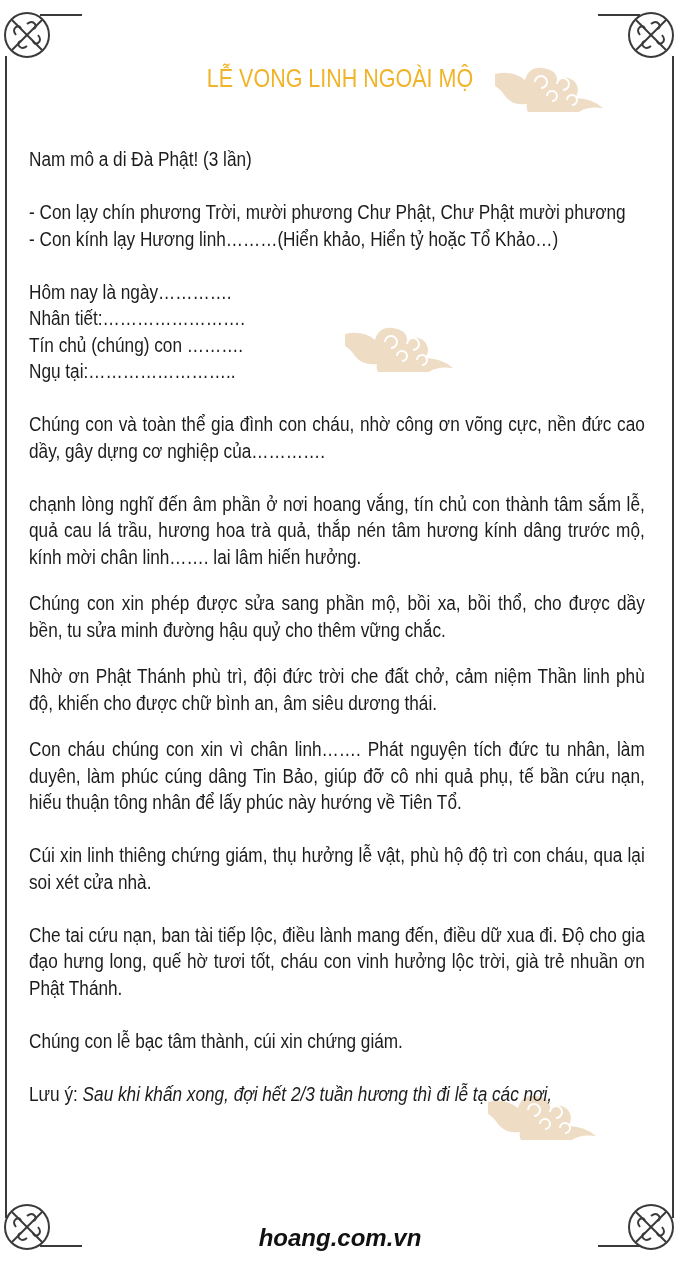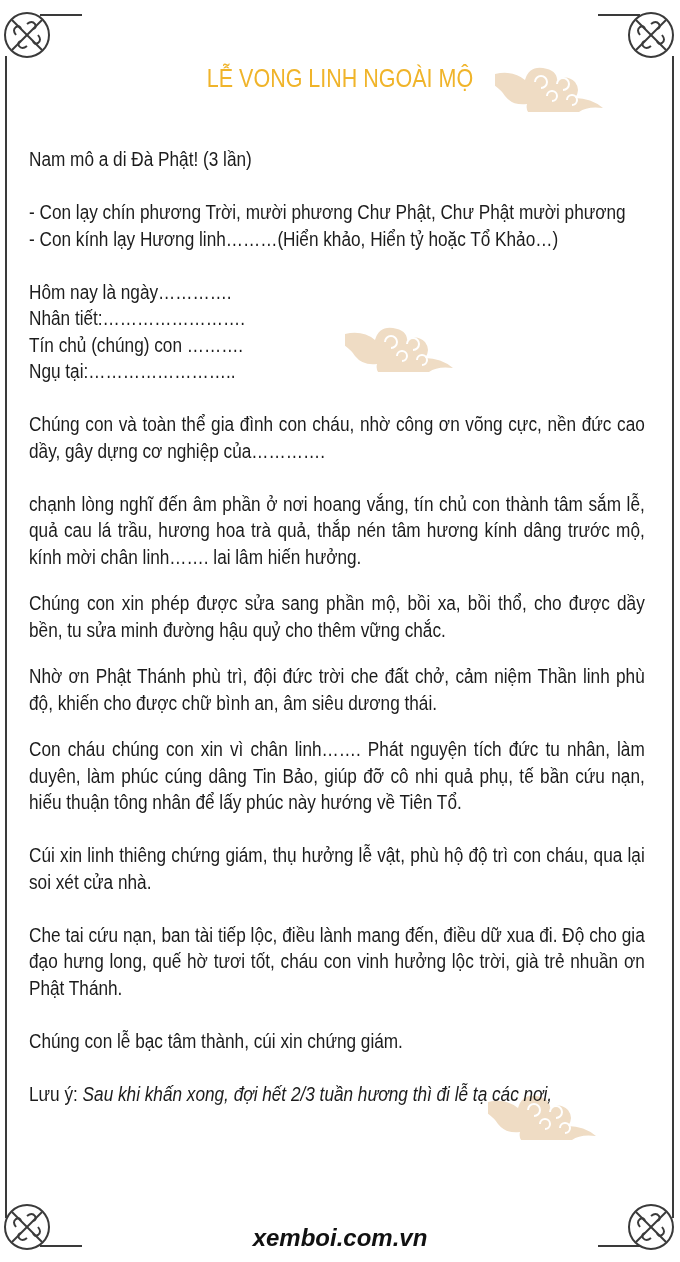--- a/index.html
+++ b/index.html
@@ -136,13 +136,13 @@
   <div class="gap-l"></div>
   <p class="para">Cúi xin linh thiêng chứng giám, thụ hưởng lễ vật, phù hộ độ trì con cháu, qua lại soi xét cửa nhà.</p>
   <div class="gap-l"></div>
   <p class="para">Che tai cứu nạn, ban tài tiếp lộc, điều lành mang đến, điều dữ xua đi. Độ cho gia đạo hưng long, quế hờ tươi tốt, cháu con vinh hưởng lộc trời, già trẻ nhuần ơn Phật Thánh.</p>
   <div class="gap-l"></div>
   <p class="para">Chúng con lễ bạc tâm thành, cúi xin chứng giám.</p>
   <div class="gap-l"></div>
   <p class="para"><span class="note-label">Lưu ý: </span><span class="note-text">Sau khi khấn xong, đợi hết 2/3 tuần hương thì đi lễ tạ các nơi,</span></p>
 </div>
 
-<div class="footer">xemboi.com.vn</div>
+<div class="footer">hoang.com.vn</div>
 
 </body></html>

